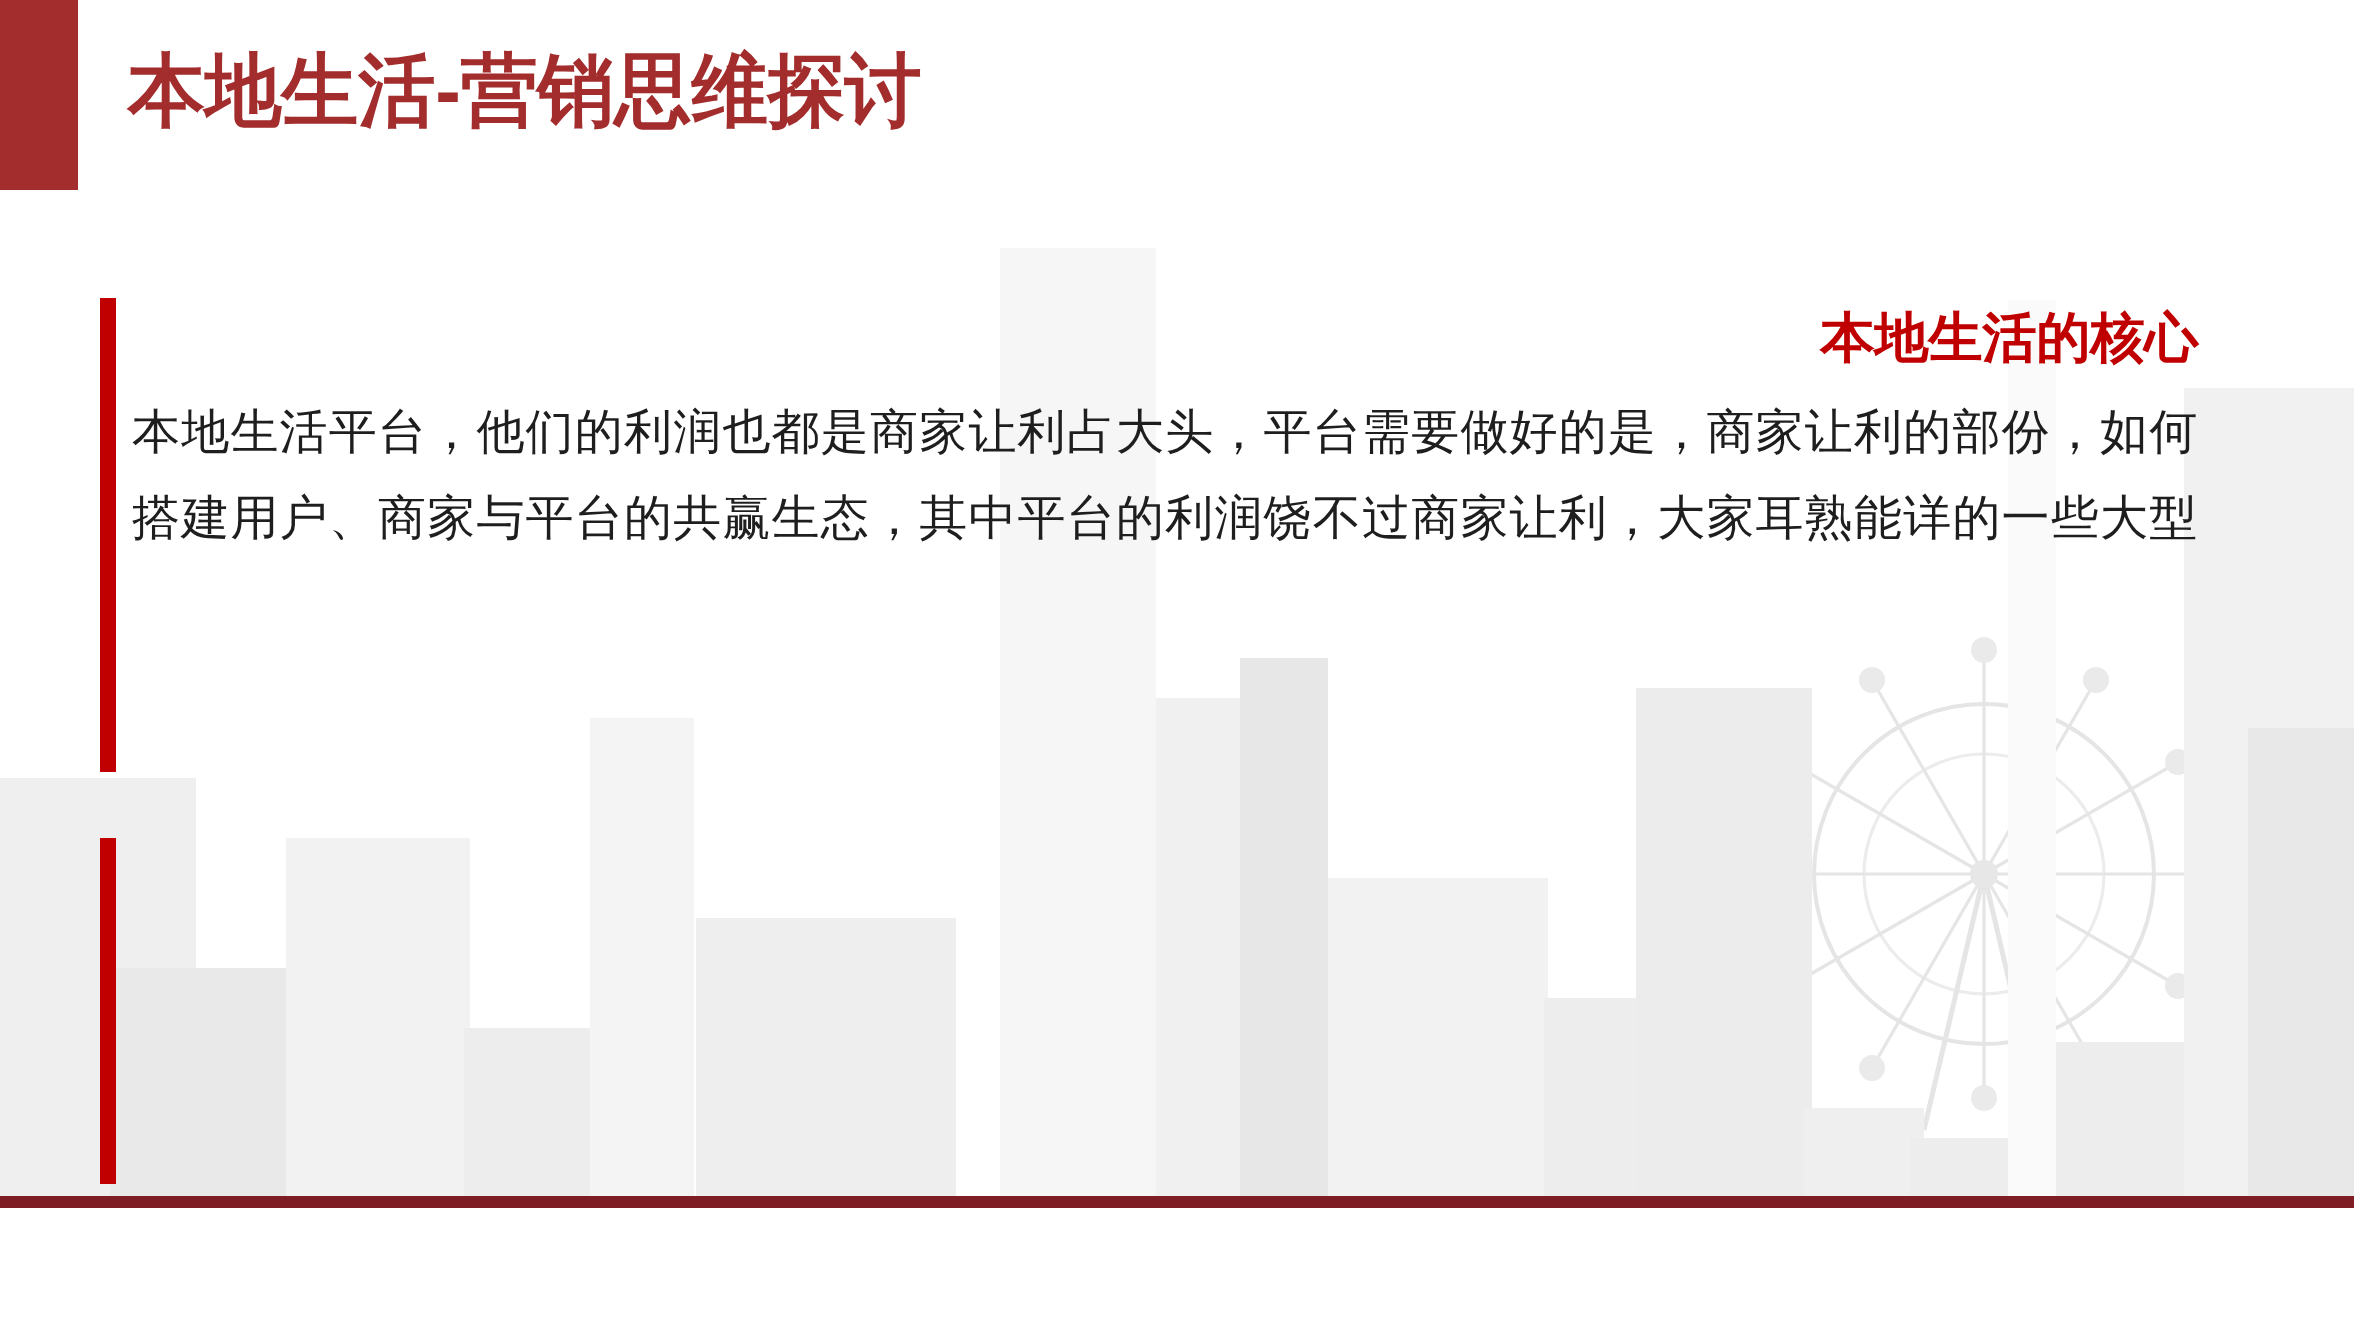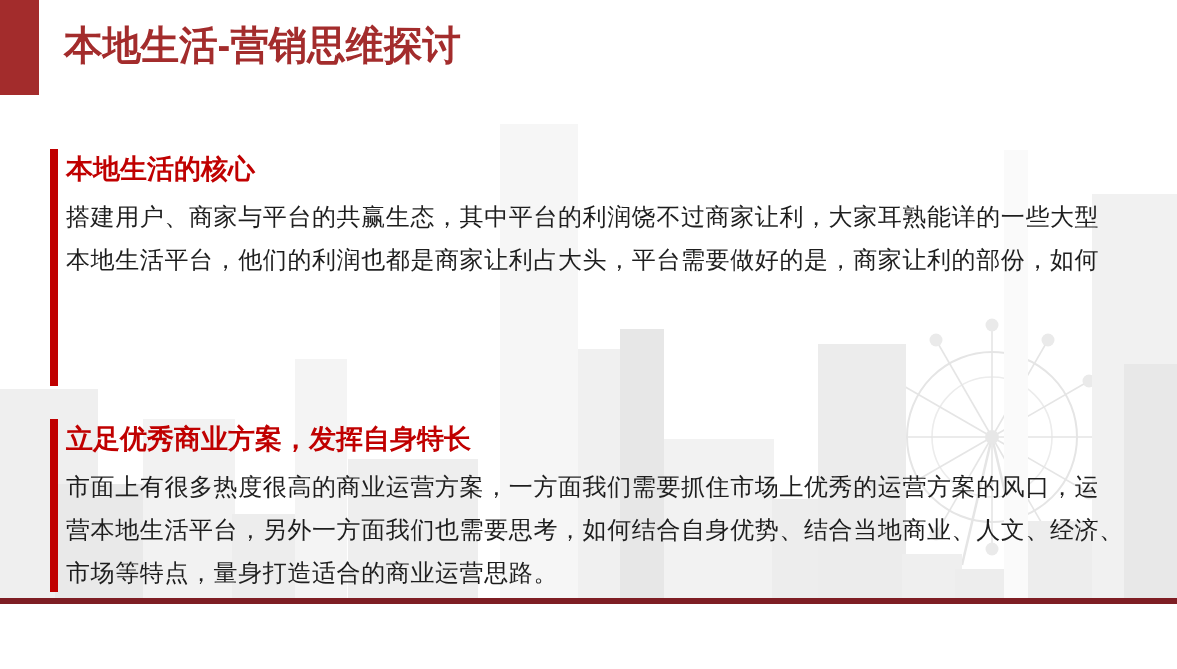--- a/index.html
+++ b/index.html
@@ -34,21 +34,21 @@
     position:absolute;left:64px;top:18px;z-index:7;
     font-size:40px;font-weight:800;letter-spacing:0px;
     color:#A32C2C;white-space:nowrap;
     transform:scaleX(.96);transform-origin:left center;
   }
   .accent-bar{
     position:absolute;left:50px;width:8px;background:#C00000;z-index:7;
   }
   .bar-1{top:149px;height:237px;}
   .bar-2{top:419px;height:173px;}
-  .section{position:absolute;left:66px;z-index:7;}
+  .section{position:absolute;left:66px;z-index:7;text-align:right;}
   .sec-1{top:149px;}
   .sec-2{top:419px;}
   .sec-heading{
     font-family:"Liberation Serif","DejaVu Serif",serif;
     font-weight:bold;font-size:27px;line-height:40px;
     color:#C00000;white-space:nowrap;margin:0;
   }
   .sec-body{margin:6px 0 0 0;}
   .body-line{
     font-size:24px;line-height:43px;color:#1E1E1E;
@@ -119,28 +119,20 @@
 
   <div class="corner-block"></div>
   <div class="footer-bar"></div>
 
   <div class="title">本地生活-营销思维探讨</div>
 
   <div class="accent-bar bar-1"></div>
   <div class="section sec-1">
     <h2 class="sec-heading">本地生活的核心</h2>
     <div class="sec-body">
+      <div class="body-line">本地生活平台，他们的利润也都是商家让利占大头，平台需要做好的是，商家让利的部份，如何</div>
       <div class="body-line">搭建用户、商家与平台的共赢生态，其中平台的利润饶不过商家让利，大家耳熟能详的一些大型</div>
-      <div class="body-line">本地生活平台，他们的利润也都是商家让利占大头，平台需要做好的是，商家让利的部份，如何</div>
     </div>
   </div>
 
   <div class="accent-bar bar-2"></div>
-  <div class="section sec-2">
-    <h2 class="sec-heading">立足优秀商业方案，发挥自身特长</h2>
-    <div class="sec-body">
-      <div class="body-line">市面上有很多热度很高的商业运营方案，一方面我们需要抓住市场上优秀的运营方案的风口，运</div>
-      <div class="body-line">营本地生活平台，另外一方面我们也需要思考，如何结合自身优势、结合当地商业、人文、经济、</div>
-      <div class="body-line">市场等特点，量身打造适合的商业运营思路。</div>
-    </div>
-  </div>
 
 </div>
 
 </body></html>

